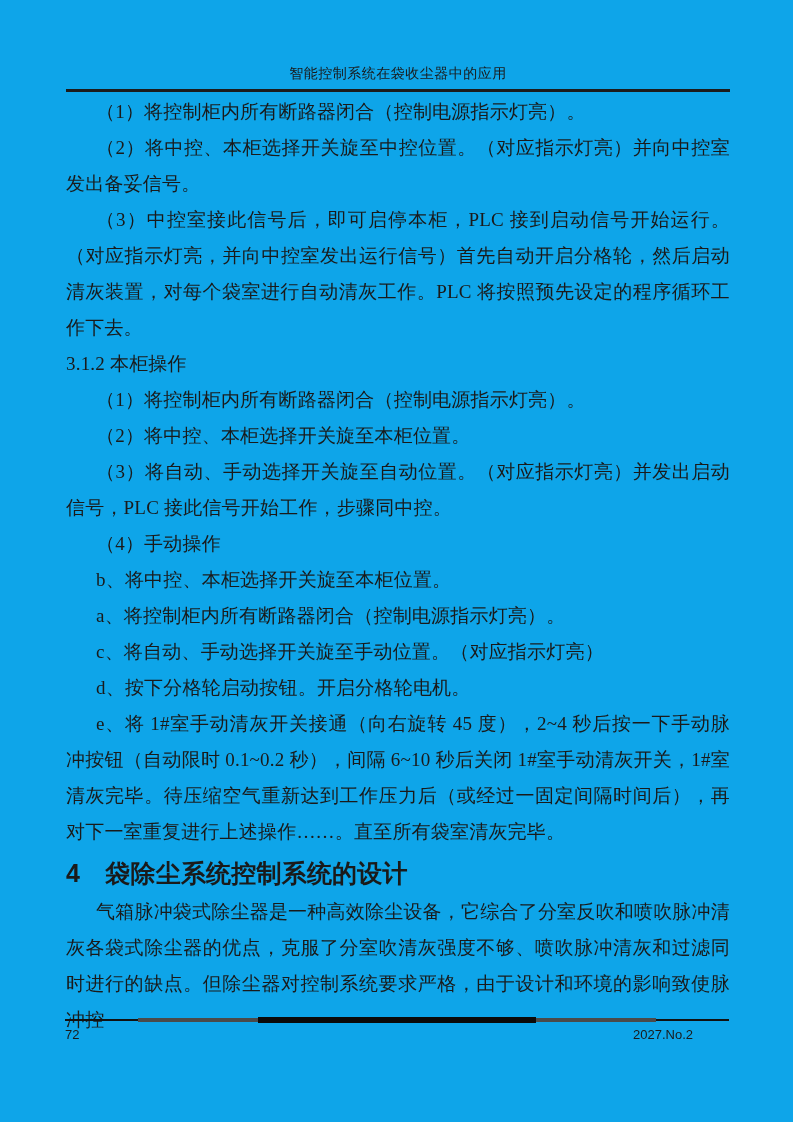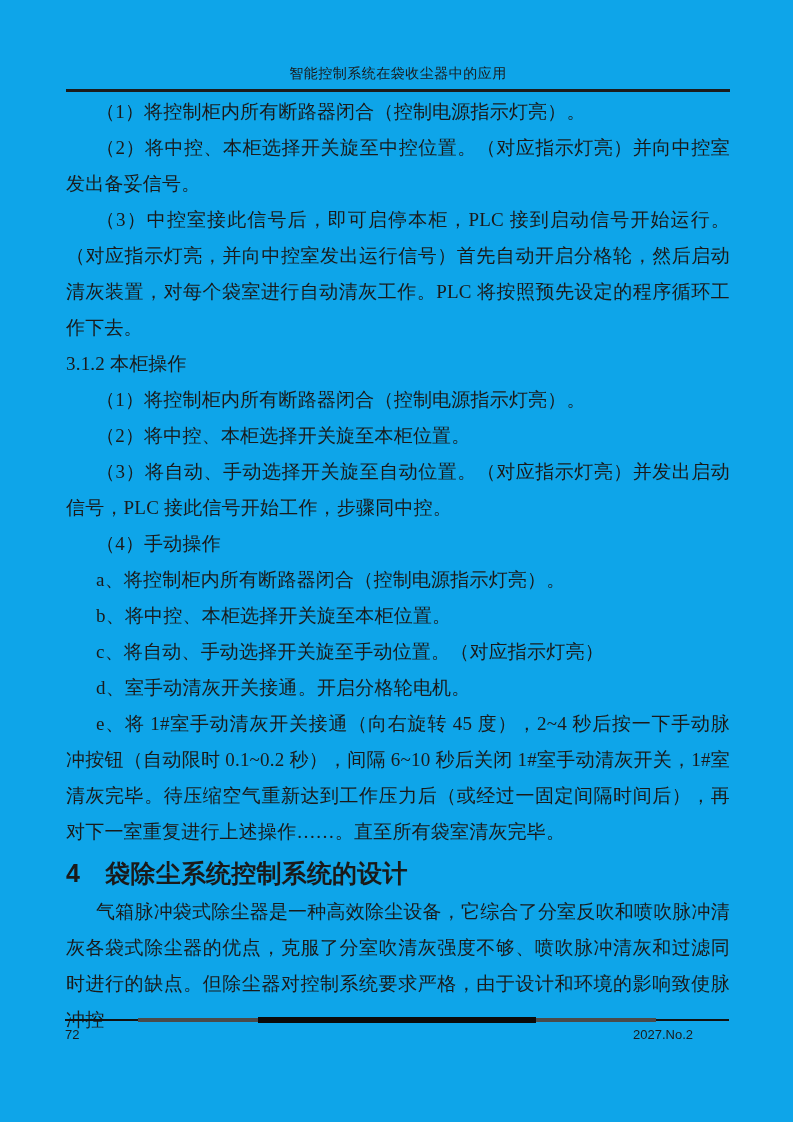--- a/index.html
+++ b/index.html
@@ -98,24 +98,24 @@
 
     <div class="body-text">
       <p class="indent">（1）将控制柜内所有断路器闭合（控制电源指示灯亮）。</p>
       <p class="indent">（2）将中控、本柜选择开关旋至中控位置。（对应指示灯亮）并向中控室发出备妥信号。</p>
       <p class="indent">（3）中控室接此信号后，即可启停本柜，PLC 接到启动信号开始运行。（对应指示灯亮，并向中控室发出运行信号）首先自动开启分格轮，然后启动清灰装置，对每个袋室进行自动清灰工作。PLC 将按照预先设定的程序循环工作下去。</p>
       <p class="subsection">3.1.2 本柜操作</p>
       <p class="indent">（1）将控制柜内所有断路器闭合（控制电源指示灯亮）。</p>
       <p class="indent">（2）将中控、本柜选择开关旋至本柜位置。</p>
       <p class="indent">（3）将自动、手动选择开关旋至自动位置。（对应指示灯亮）并发出启动信号，PLC 接此信号开始工作，步骤同中控。</p>
       <p class="indent">（4）手动操作</p>
+      <p class="indent">b、将中控、本柜选择开关旋至本柜位置。</p>
       <p class="indent">a、将控制柜内所有断路器闭合（控制电源指示灯亮）。</p>
-      <p class="indent">b、将中控、本柜选择开关旋至本柜位置。</p>
       <p class="indent">c、将自动、手动选择开关旋至手动位置。（对应指示灯亮）</p>
-      <p class="indent">d、室手动清灰开关接通。开启分格轮电机。</p>
+      <p class="indent">d、按下分格轮启动按钮。开启分格轮电机。</p>
       <p class="indent">e、将 1#室手动清灰开关接通（向右旋转 45 度），2~4 秒后按一下手动脉冲按钮（自动限时 0.1~0.2 秒），间隔 6~10 秒后关闭 1#室手动清灰开关，1#室清灰完毕。待压缩空气重新达到工作压力后（或经过一固定间隔时间后），再对下一室重复进行上述操作……。直至所有袋室清灰完毕。</p>
       <p class="h1">4　袋除尘系统控制系统的设计</p>
       <p class="indent">气箱脉冲袋式除尘器是一种高效除尘设备，它综合了分室反吹和喷吹脉冲清灰各袋式除尘器的优点，克服了分室吹清灰强度不够、喷吹脉冲清灰和过滤同时进行的缺点。但除尘器对控制系统要求严格，由于设计和环境的影响致使脉冲控</p>
     </div>
 
   </div>
 
   <div class="footer">
     <div class="footer-rule">
       <div class="seg thin"></div>

